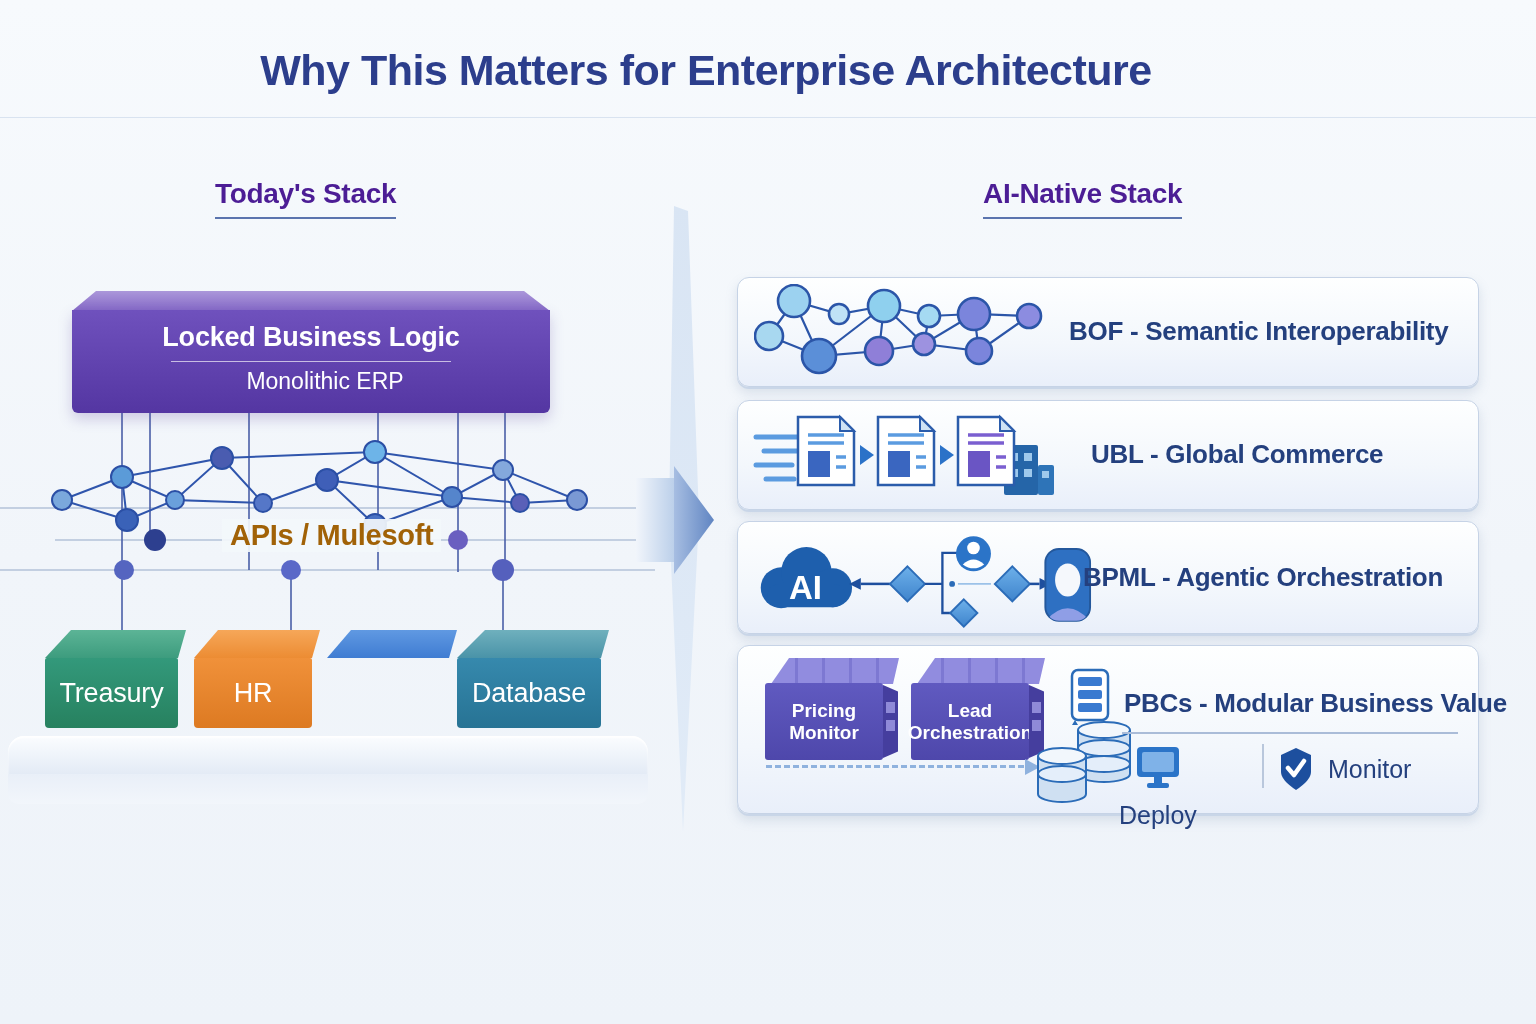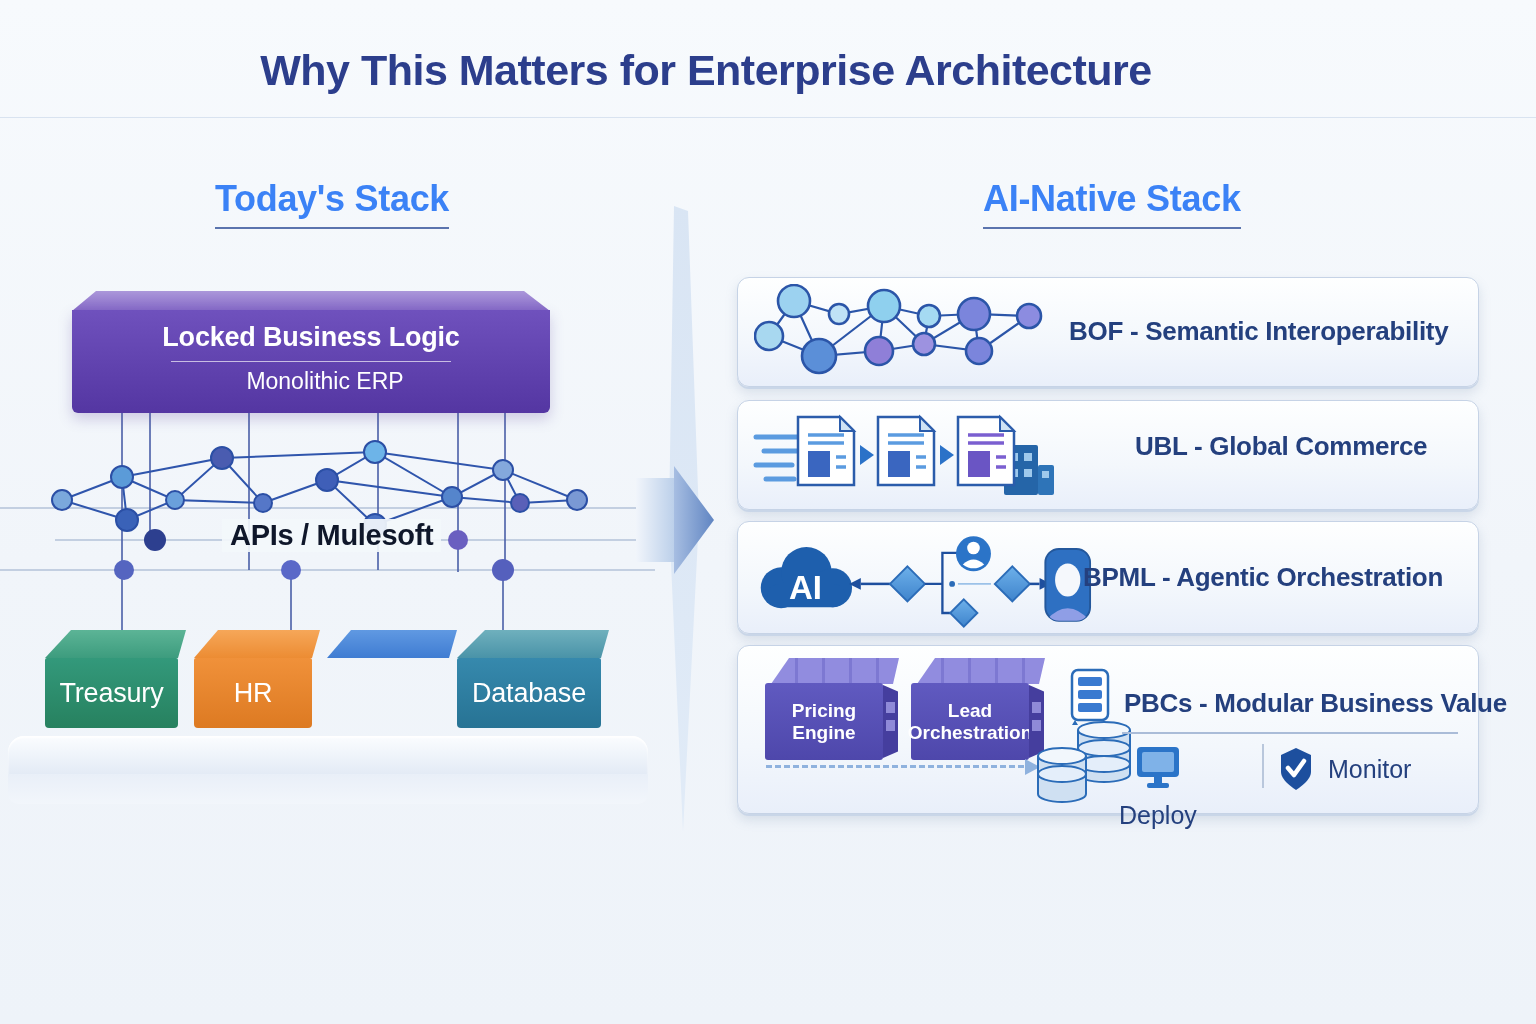--- a/index.html
+++ b/index.html
@@ -14,21 +14,21 @@
   
   .page-title{
     position:absolute;left:-62px;top:46px;width:1536px;
     text-align:center;font-size:43px;font-weight:700;letter-spacing:-0.5px;
     color:#2c3e8c;
   }
   .title-divider{position:absolute;left:0;top:117px;width:1536px;height:1px;background:#d9e3f0;}
 
   
   .stack-heading{
-    position:absolute;font-size:36px;font-weight:600;color:#3b82f6;
+    position:absolute;font-size:28px;font-weight:600;color:#4c1d95;
     padding-bottom:7px;border-bottom:2px solid #5b74ae;letter-spacing:-0.3px;
   }
   .heading-left{left:215px;top:178px;}
   .heading-right{left:983px;top:178px;}
 
   
   .erp-top{
     position:absolute;left:72px;top:291px;width:478px;height:20px;
     clip-path:polygon(24px 0,452px 0,478px 20px,0 20px);
     background:linear-gradient(180deg,#ab97da,#8468c6);
@@ -43,21 +43,21 @@
   .erp-line1{margin-top:12px;font-size:27px;font-weight:600;letter-spacing:-0.2px;}
   .erp-underline{width:280px;height:1px;background:rgba(255,255,255,.65);margin:8px auto 6px auto;}
   .erp-line2{font-size:23px;font-weight:500;margin-left:28px;}
 
   
   .left-decor{position:absolute;left:0;top:0;width:660px;height:660px;}
 
   
   .api-label{
     position:absolute;left:222px;top:519px;
-    font-size:29px;font-weight:600;color:#0f172a;
+    font-size:29px;font-weight:600;color:#a16207;
     background:rgba(243,247,251,.92);padding:0 8px;letter-spacing:-0.3px;
   }
 
   
   .sys-box{position:absolute;height:98px;}
   .sys-top{position:absolute;left:0;top:0;height:28px;}
   .sys-front{
     position:absolute;left:0;top:28px;height:70px;border-radius:2px 2px 4px 4px;
     display:flex;align-items:center;justify-content:center;
     color:#fff;font-size:27px;font-weight:500;letter-spacing:-0.2px;
@@ -100,21 +100,21 @@
   }
   .card1{top:277px;height:108px;text-decoration:underline;}
   .card2{top:400px;height:108px;}
   .card3{top:521px;height:111px;}
   .card4{top:645px;height:167px;}
   .card-label{
     position:absolute;font-size:26px;font-weight:600;color:#24407e;letter-spacing:-0.3px;
     white-space:nowrap;
   }
   .card1 .card-label{left:331px;top:38px;}
-  .card2 .card-label{left:353px;top:30px;margin-left:44px;}
+  .card2 .card-label{left:353px;top:38px;}
   .card3 .card-label{left:345px;top:40px;text-align:right;}
   .card4 .card-label{left:386px;top:42px;}
 
   .card-icon{position:absolute;}
 
   
   .module-box{position:absolute;width:134px;height:102px;}
   .module-box .mtop{
     position:absolute;left:6px;top:0;width:128px;height:26px;
     clip-path:polygon(18px 0,100% 0,calc(100% - 6px) 100%,0 100%);
@@ -387,21 +387,21 @@
           <path d="M302 94 Q325 68 348 94 L348 96 L302 96 z" fill="#8f9ee6"></path>
         </g>
       </g>
     </svg>
     <div class="card-label">BPML - Agentic Orchestration</div>
   </div>
 
   <div class="card card4">
     <div class="module-box mbox1">
       <div class="mtop"></div>
-      <div class="mfront">Pricing Engine</div>
+      <div class="mfront">Pricing Monitor</div>
       <div class="mside"></div>
       <div class="chip c1"></div>
       <div class="chip c2"></div>
     </div>
     <div class="module-box mbox2">
       <div class="mtop"></div>
       <div class="mfront">Lead Orchestration</div>
       <div class="mside"></div>
       <div class="chip c1"></div>
       <div class="chip c2"></div>

